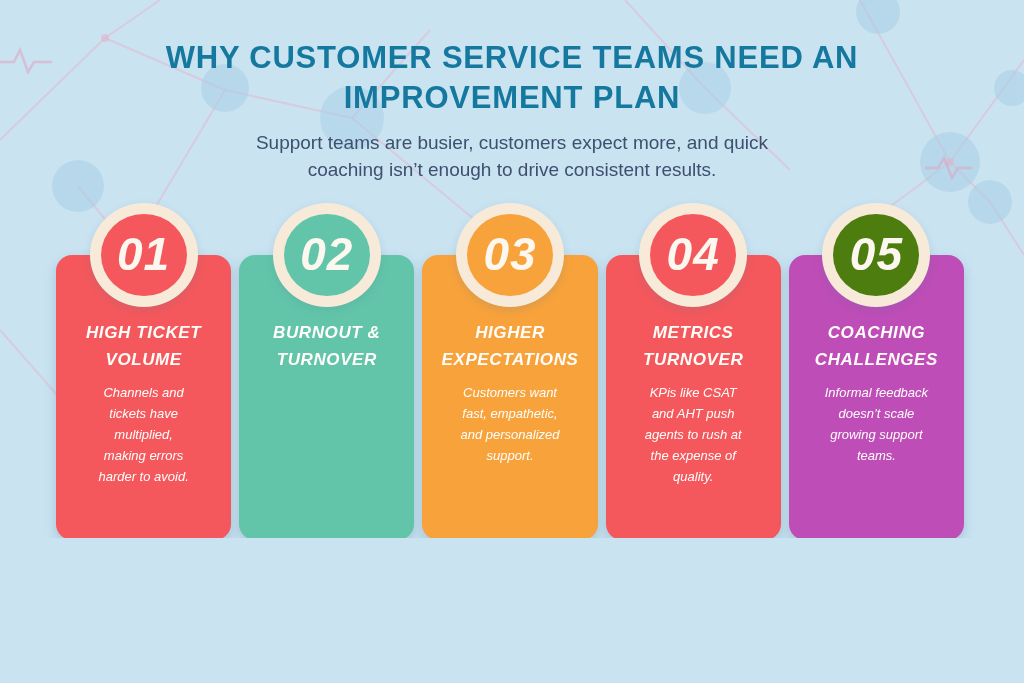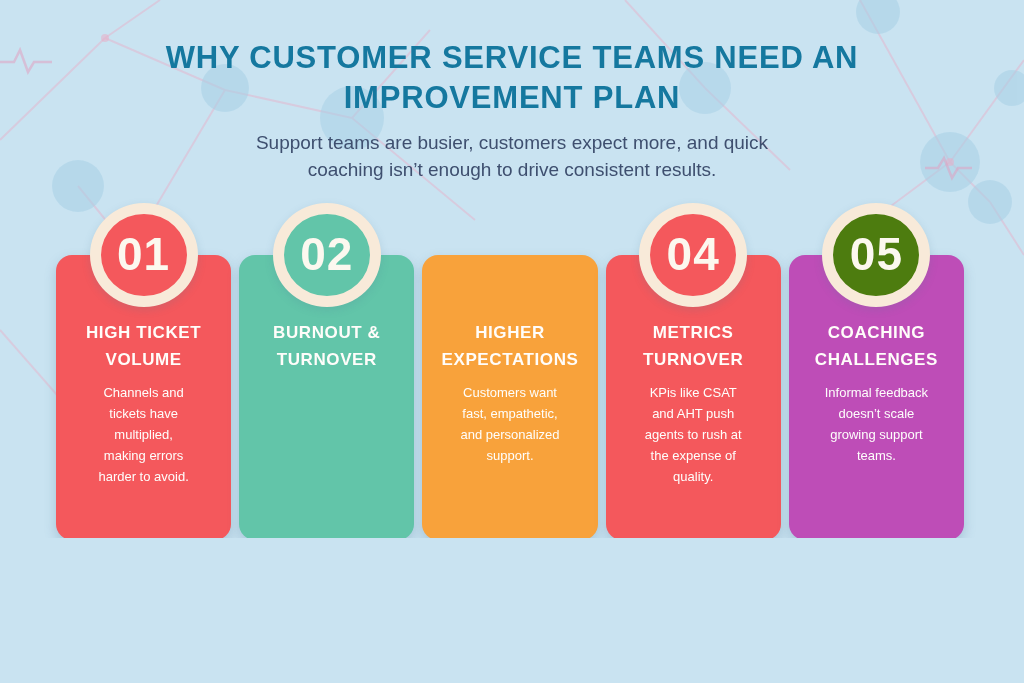--- a/index.html
+++ b/index.html
@@ -24,21 +24,21 @@
   .page-subtitle{
     margin-top:11px; font-size:19px; line-height:27px; color:var(--subtitle);
     white-space:pre-line; font-weight:400;
   }
 
   
   .cards-row{
     position:absolute; top:255px; left:56px; width:908px;
     display:flex; gap:8px; z-index:1;
   }
-  .card-wrap{ position:relative; flex:1; }
+  .card-wrap{ position:relative; flex:1;font-style:italic; }
   .card{
     height:285px; border-radius:16px; text-align:center;
     padding:64px 8px 0; color:#FFFDFA;
     box-shadow:0 5px 12px rgba(80,120,150,0.28);
   }
   .badge{
     position:absolute; top:-52px; left:50%; transform:translateX(-50%);
     width:108px; height:104px; border:11px solid var(--ring); border-radius:50%;
     display:flex; align-items:center; justify-content:center; z-index:2;
     box-shadow:0 3px 8px rgba(80,120,150,0.18);
@@ -144,20 +144,23 @@
       <div class="badge" style="background-color: rgb(98, 197, 169);">
         <span class="badge-num">02</span>
       </div>
       <div class="card" style="background-color: rgb(98, 197, 169);">
         <h2 class="card-title">BURNOUT &amp;
 TURNOVER</h2>
       </div>
     </div>
 
     <div class="card-wrap">
+      <div class="badge" style="background-color: rgb(248, 162, 59);">
+        <span class="badge-num">03</span>
+      </div>
       <div class="card" style="background-color: rgb(248, 162, 59);">
         <h2 class="card-title">HIGHER
 EXPECTATIONS</h2>
         <p class="card-body">Customers want
 fast, empathetic,
 and personalized
 support.</p>
       </div>
     </div>
 

